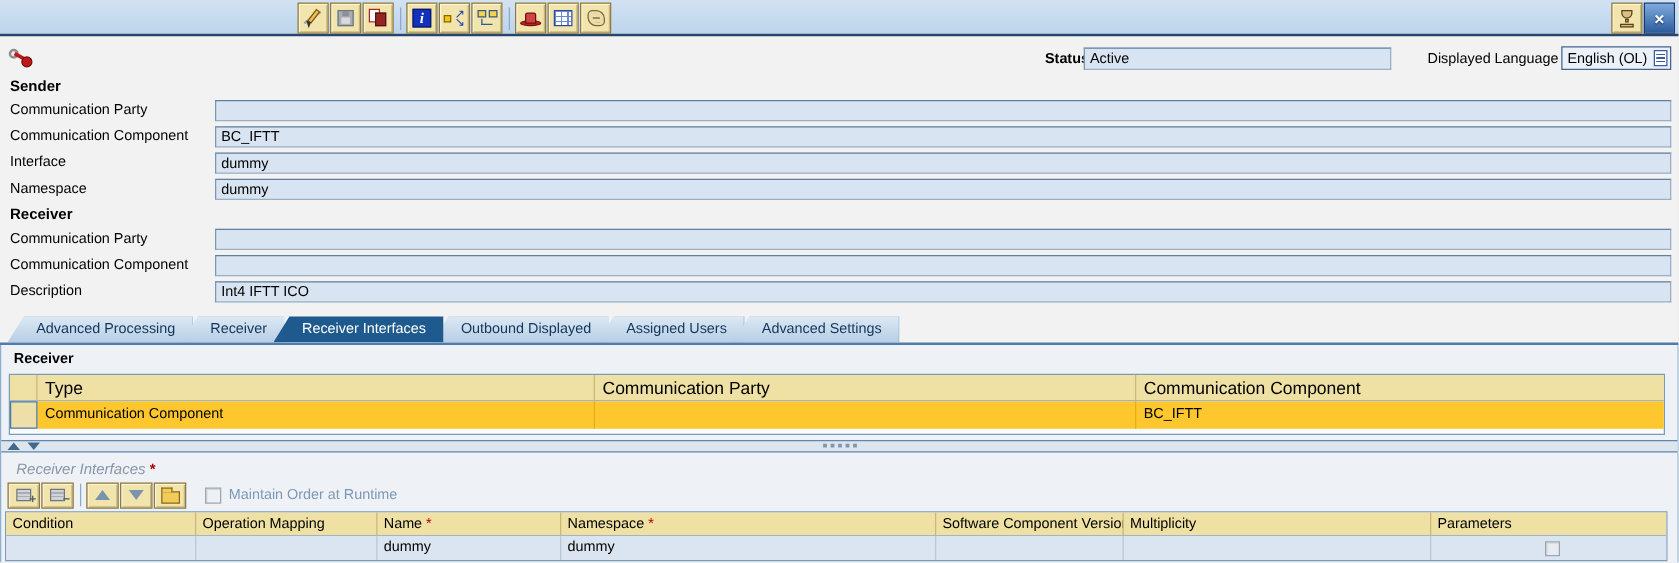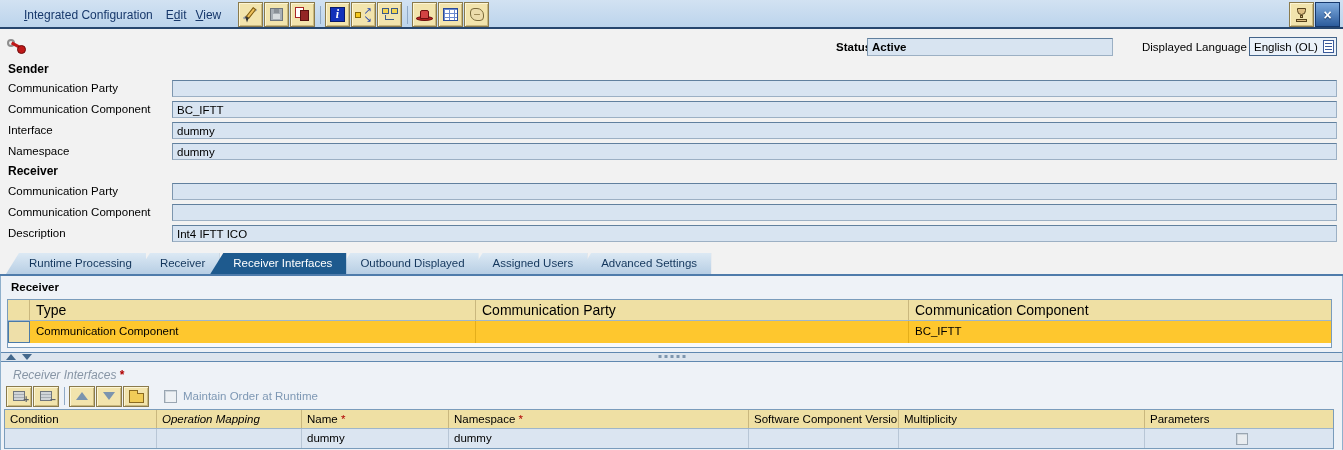--- a/index.html
+++ b/index.html
@@ -58,21 +58,21 @@
   .favic u { position:absolute; bottom:0; left:1px; width:11px; height:3px; background:#dcbd82; border:1px solid #57431c; }
   .closex { color:#fff; font:bold 14px "Liberation Sans",sans-serif; text-shadow:0 1px 1px #10305c; }
   
   .title-ic { position:absolute; left:7px; top:38px; width:19px; height:16px; }
   .title-ic b { position:absolute; left:0; top:1px; width:8px; height:8px; border:2px solid #8e8e8e; background:#ececec; border-radius:50%; }
   .title-ic u { position:absolute; left:4px; top:6px; width:11px; height:3px; background:#c01818; transform:rotate(28deg); }
   .title-ic i { position:absolute; right:0; bottom:0; width:9px; height:9px; background:#c01818; border:1px solid #6e0d0d; border-radius:50%; }
   .page-title { position:absolute; left:29px; top:39px; font-size:13px; font-weight:bold; }
   .lbl { font-size:11.5px; color:#000; white-space:nowrap; }
   .status-lbl { position:absolute; left:836px; top:41px;font-weight:bold; }
-  .status-field { position:absolute; left:867px; top:38px; width:246px; height:18px;font-weight:bold; }
+  .status-field { position:absolute; left:867px; top:38px; width:246px; height:18px; }
   .lang-lbl { position:absolute; left:1142px; top:41px; }
   .combo { position:absolute; left:1249px; top:37px; width:88px; height:19px; background:#eaf1f9;
     border:1px solid #44648a; font-size:11.5px; display:flex; align-items:center; padding:0 2px 0 4px; }
   .combo .cval { flex:1; white-space:nowrap; overflow:hidden; }
   .combo-ic { width:11px; height:13px; background:
     repeating-linear-gradient(to bottom,#3a5a9a 0 1px,transparent 1px 3px) content-box,#fff;
     border:1px solid #3a5a9a; padding:2px 1px; }
   .field { background:#d8e4f1; border:1px solid #9cb0c4; border-top-color:#61809e; border-left-color:#7d96ae;
     font-size:11.5px; padding:1px 4px; line-height:14px; white-space:nowrap; overflow:hidden; }
   .sec { position:absolute; left:8px; font-size:12px; font-weight:bold; }
@@ -122,36 +122,31 @@
   .folder:before { content:""; position:absolute; top:-4px; left:-1px; width:7px; height:3px; background:#f0cc58; border:1px solid #8a6a20; border-bottom:none; }
   .chk { width:13px; height:13px; background:#eef1f4; border:1px solid #9aa6b2; box-shadow:inset 1px 1px 0 #cfd6dc; }
   .ri-chklbl { margin-left:6px; font-size:11.5px; color:#7e98b4; }
   .ri-toolbar .chk { margin-left:14px; }
   .itable { position:absolute; left:3px; top:133px; width:1330px; border:1px solid #7a9cbb; }
   .it-head { display:flex; height:19px; background:#efe0a4; border-bottom:1px solid #9eb6cc; }
   .it-head .hc { font-size:11.5px; line-height:18px; padding-left:5px; border-right:1px solid #c9b77e; white-space:nowrap; overflow:hidden; }
   .it-row { display:flex; height:19px; background:#dbe5f1; }
   .it-row .dc { font-size:11.5px; line-height:18px; padding-left:5px; border-right:1px solid #b8c6d6; white-space:nowrap; overflow:hidden; }
   .req { color:#b00000; }
-  .c1{width:152px;} .c2{width:145px;font-style:italic;} .c3{width:147px;} .c4{width:300px;} .c5{width:150px;} .c6{width:246px;}
+  .c1{width:152px;} .c2{width:145px;} .c3{width:147px;} .c4{width:300px;} .c5{width:150px;} .c6{width:246px;}
   .c7{flex:1; border-right:none !important;}
   .pcell { display:flex; align-items:center; justify-content:center; }
   .pcell .chk { width:12px; height:12px; background:#e8ecf0; }
 </style>
 </head>
 <body>
 
 <div id="screen">
 
   <div class="topbar">
-    <div class="menus">
-      <span class="menu-item"><u>I</u>ntegrated Configuration</span>
-      <span class="menu-item" style="margin-right:9px;">E<u>d</u>it</span>
-      <span class="menu-item"><u>V</u>iew</span>
-    </div>
     <div class="tbgrp">
       <span class="btn">
           <span class="pencil">
             <u></u>
             <b></b>
             <i></i>
           </span>
         </span>
       <span class="btn">
           <span class="floppy"></span>
@@ -237,21 +232,21 @@
 
   <div class="sec" style="top:164px;">Receiver</div>
   <span class="lbl flabel" style="top:185px;">Communication Party</span>
   <div class="field ffield" style="top:183px;"></div>
   <span class="lbl flabel" style="top:206px;">Communication Component</span>
   <div class="field ffield" style="top:204px;"></div>
   <span class="lbl flabel" style="top:227px;">Description</span>
   <div class="field ffield" style="top:225px;">Int4 IFTT ICO</div>
 
   <div class="tabstrip">
-    <span class="tab">Runtime Processing</span>
+    <span class="tab">Advanced Processing</span>
     <span class="tab">Receiver</span>
     <span class="tab active">Receiver Interfaces</span>
     <span class="tab">Outbound Displayed</span>
     <span class="tab">Assigned Users</span>
     <span class="tab">Advanced Settings</span>
   </div>
   <div class="tabline"></div>
 
   <div class="panel">
 

